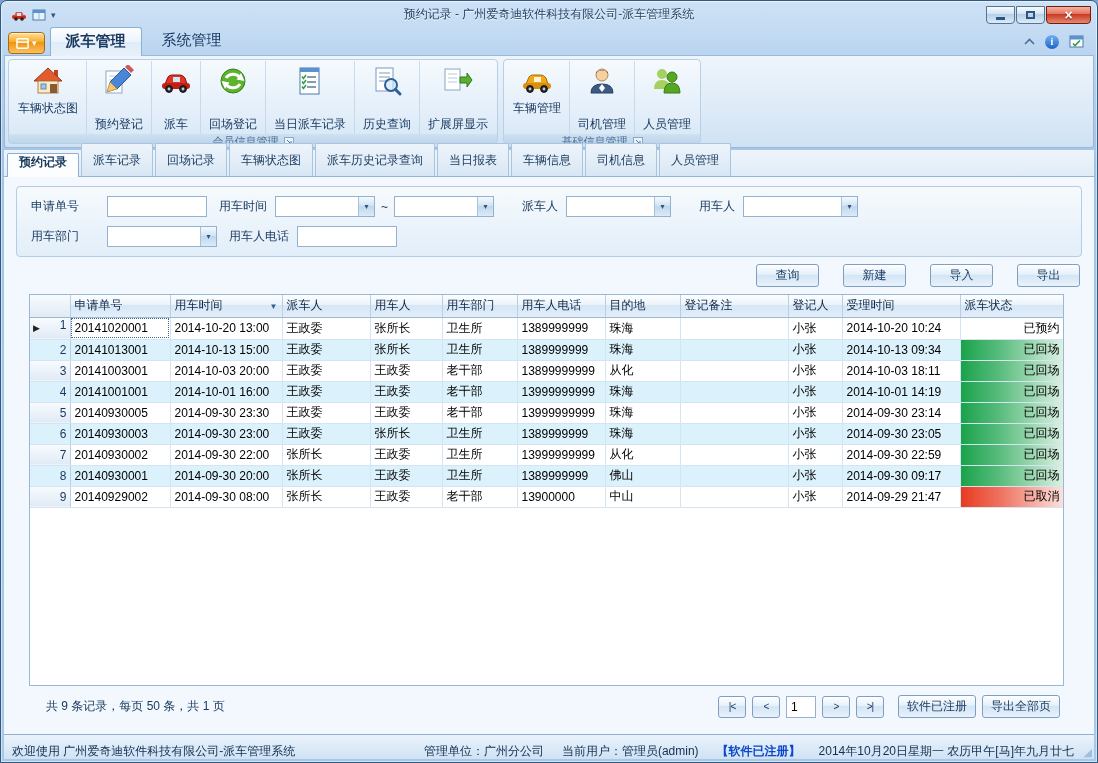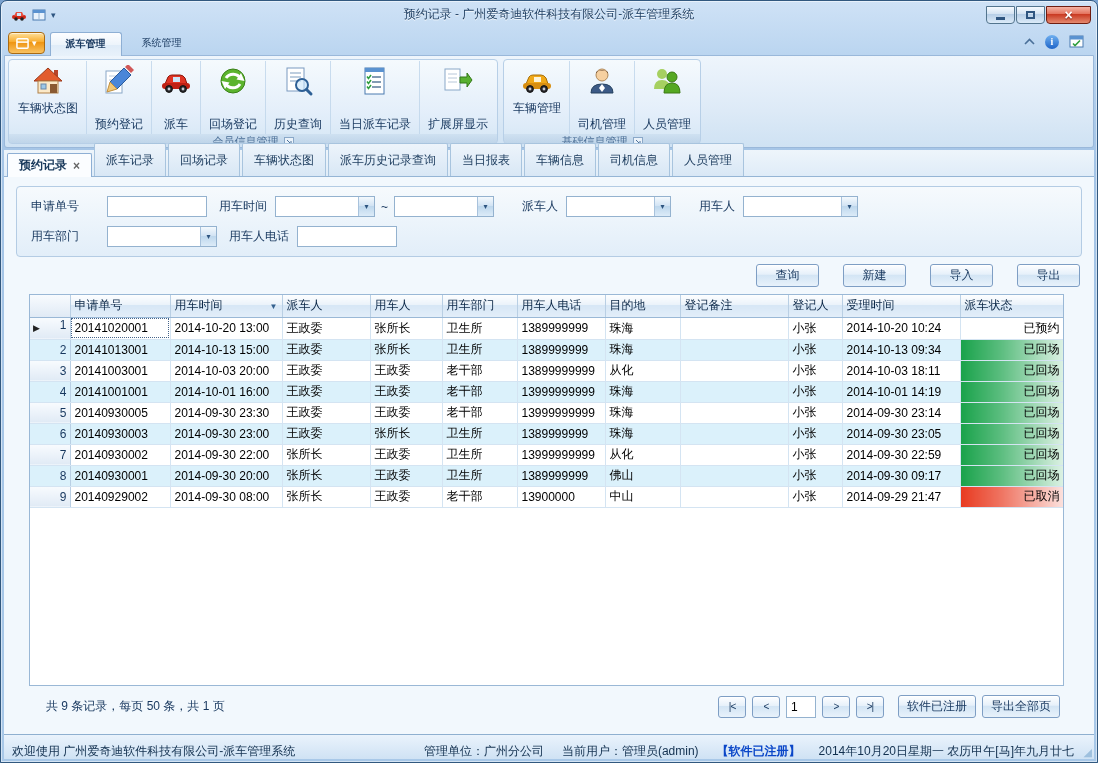--- a/index.html
+++ b/index.html
@@ -21,21 +21,21 @@
   .glyph-max{width:9px;height:8px;border:2px solid #2e5580;}
   .winbtn.close{width:45px;background:linear-gradient(#f4b3a4,#e3705a 45%,#c93a22 46%,#e58a70);
     border-color:#6f1d10;color:#fff;font-weight:bold;font-size:14px;text-shadow:0 1px 1px #7e2012;}
   
   .ribbon-tabrow{height:27px;display:flex;align-items:flex-end;padding:0 4px;flex:0 0 auto;position:relative;}
   .app-btn{height:22px;margin-bottom:1px;padding:0 7px;border-radius:4px;display:flex;align-items:center;gap:3px;
     background:linear-gradient(#ffe09a,#f8ab2c 45%,#ef9410 46%,#f9c261);border:1px solid #a96a12;
     box-shadow:inset 0 1px 0 rgba(255,255,255,.6);}
   .app-btn svg{width:13px;height:13px;}
   .acaret{color:#fff;font-size:9px;}
-  .rtab{padding:4px 15px 5px;font-size:10px;color:#17375e;margin-left:5px;white-space:nowrap;}
+  .rtab{padding:4px 15px 5px;font-size:15px;color:#17375e;margin-left:5px;white-space:nowrap;}
   .rtab.active{background:linear-gradient(#fcfdff,#edf4fb 50%,#dfecf8 51%,#e8f1fa);
     border:1px solid #8eafd4;border-bottom:none;border-radius:3px 3px 0 0;margin-bottom:-1px;font-weight:bold;}
   .tabrow-icons{margin-left:auto;display:flex;gap:10px;align-items:center;margin-bottom:6px;padding-right:6px;}
   .tabrow-icons svg{display:block;}
   .info-badge{width:14px;height:14px;border-radius:50%;background:linear-gradient(#6fb0f0,#1e64c8);color:#fff;
     font-size:10px;font-weight:bold;display:flex;align-items:center;justify-content:center;font-family:"Liberation Serif",serif;}
   
   .ribbon-body{height:93px;flex:0 0 auto;border:1px solid #9ab8da;border-radius:0 0 3px 3px;
     background:linear-gradient(#eef5fc,#ddeaf7 60%,#cfe2f3);display:flex;gap:5px;padding:3px;}
   .rgroup{display:flex;flex-direction:column;border:1px solid #b7cfe7;border-radius:4px;
@@ -47,21 +47,21 @@
   .rlbl{font-size:12px;color:#17375e;margin-top:3px;white-space:nowrap;}
   .rgrouplabel{height:16px;display:flex;align-items:center;justify-content:center;gap:5px;font-size:11px;color:#4a6e96;
     background:linear-gradient(rgba(187,209,231,.35),rgba(166,193,221,.65));}
   .launcher svg{width:10px;height:10px;display:block;}
   
   .doctabs{height:27px;flex:0 0 auto;display:flex;align-items:flex-end;padding:3px 3px 0;
     background:linear-gradient(#eef5fb,#dfecf8);border-bottom:1px solid #95b5d5;margin-top:2px;}
   .dtab{height:33px;display:flex;align-items:center;gap:6px;padding:0 11px;font-size:12px;color:#1a3a5c;
     background:linear-gradient(#edf4fb,#d8e7f5);border:1px solid #a8c4de;border-bottom:none;border-radius:2px 2px 0 0;
     margin-right:2px;white-space:nowrap;}
-  .dtab.active{background:#fbfdff;border-color:#8eafd4;height:24px;margin-bottom:-1px;font-weight:bold;}
+  .dtab.active{background:#fbfdff;border-color:#8eafd4;height:24px;margin-bottom:-1px;font-weight:bold;flex-direction:column;}
   .tclose{color:#666;font-weight:bold;font-size:12px;line-height:1;}
   
   .content{flex:1;min-height:0;background:#f2f8fd;display:flex;flex-direction:column;padding:9px 12px 16px;gap:7px;}
   .filter-panel{border:1px solid #b4cce4;border-radius:4px;background:linear-gradient(#f6fafd,#e2eef9);
     padding:9px 14px;display:flex;flex-direction:column;gap:9px;flex:0 0 auto;}
   .frow{display:flex;align-items:center;}
   .flabel{font-size:12px;color:#17375e;white-space:nowrap;}
   .flabel.w1{width:76px;}
   .ftext{width:100px;height:21px;border:1px solid #94b2cf;background:#fff;font-size:12px;padding:0 3px;outline:none;}
   .fcombo{height:21px;border:1px solid #94b2cf;background:#fff;display:flex;align-items:stretch;}
@@ -219,44 +219,44 @@
                 <polygon points="24,8 27.5,16 19.5,14.5" fill="#fff"></polygon>
                 <path d="M23 19 A8.5 8.5 0 0 1 8.5 18.5" stroke="#fff" stroke-width="3" fill="none"></path>
                 <polygon points="8,24 4.5,16 12.5,17.5" fill="#fff"></polygon>
               </svg>
             </span>
             <span class="rlbl">回场登记</span>
           </div>
           <div class="rbtn">
             <span class="ricon">
               <svg viewBox="0 0 32 32">
-                <rect x="5" y="3" width="17" height="23" fill="#fff" stroke="#7a9ac0"></rect>
-                <line x1="8" y1="8" x2="19" y2="8" stroke="#a8bed4" stroke-width="1.5"></line>
-                <line x1="8" y1="12" x2="19" y2="12" stroke="#a8bed4" stroke-width="1.5"></line>
-                <line x1="8" y1="16" x2="19" y2="16" stroke="#a8bed4" stroke-width="1.5"></line>
-                <circle cx="20" cy="20" r="6" fill="rgba(200,228,250,.6)" stroke="#2e6096" stroke-width="2"></circle>
-                <line x1="24.5" y1="24.5" x2="29" y2="29" stroke="#2e6096" stroke-width="3" stroke-linecap="round"></line>
-              </svg>
-            </span>
-            <span class="rlbl">历史查询</span>
-          </div>
-          <div class="rbtn">
-            <span class="ricon">
-              <svg viewBox="0 0 32 32">
                 <rect x="6" y="3" width="19" height="26" fill="#fff" stroke="#4a7ab0"></rect>
                 <rect x="6" y="3" width="19" height="4" fill="#5a92d0"></rect>
                 <line x1="13" y1="12" x2="22" y2="12" stroke="#5a7a9a" stroke-width="1.5"></line>
                 <line x1="13" y1="17" x2="22" y2="17" stroke="#5a7a9a" stroke-width="1.5"></line>
                 <line x1="13" y1="22" x2="22" y2="22" stroke="#5a7a9a" stroke-width="1.5"></line>
                 <polyline points="8,11.5 9.5,13.5 12,10" stroke="#2e9e3e" stroke-width="1.5" fill="none"></polyline>
                 <polyline points="8,16.5 9.5,18.5 12,15" stroke="#2e9e3e" stroke-width="1.5" fill="none"></polyline>
                 <polyline points="8,21.5 9.5,23.5 12,20" stroke="#2e9e3e" stroke-width="1.5" fill="none"></polyline>
               </svg>
             </span>
             <span class="rlbl">当日派车记录</span>
+          </div>
+          <div class="rbtn">
+            <span class="ricon">
+              <svg viewBox="0 0 32 32">
+                <rect x="5" y="3" width="17" height="23" fill="#fff" stroke="#7a9ac0"></rect>
+                <line x1="8" y1="8" x2="19" y2="8" stroke="#a8bed4" stroke-width="1.5"></line>
+                <line x1="8" y1="12" x2="19" y2="12" stroke="#a8bed4" stroke-width="1.5"></line>
+                <line x1="8" y1="16" x2="19" y2="16" stroke="#a8bed4" stroke-width="1.5"></line>
+                <circle cx="20" cy="20" r="6" fill="rgba(200,228,250,.6)" stroke="#2e6096" stroke-width="2"></circle>
+                <line x1="24.5" y1="24.5" x2="29" y2="29" stroke="#2e6096" stroke-width="3" stroke-linecap="round"></line>
+              </svg>
+            </span>
+            <span class="rlbl">历史查询</span>
           </div>
           <div class="rbtn">
             <span class="ricon">
               <svg viewBox="0 0 32 32">
                 <rect x="3" y="4" width="15" height="21" fill="#fff" stroke="#8aa8c8"></rect>
                 <line x1="6" y1="9" x2="15" y2="9" stroke="#b8c8da"></line>
                 <line x1="6" y1="13" x2="15" y2="13" stroke="#b8c8da"></line>
                 <line x1="6" y1="17" x2="15" y2="17" stroke="#b8c8da"></line>
                 <polygon points="18,12 25,12 25,8 30,15 25,22 25,18 18,18" fill="#58b030" stroke="#337818"></polygon>
               </svg>

